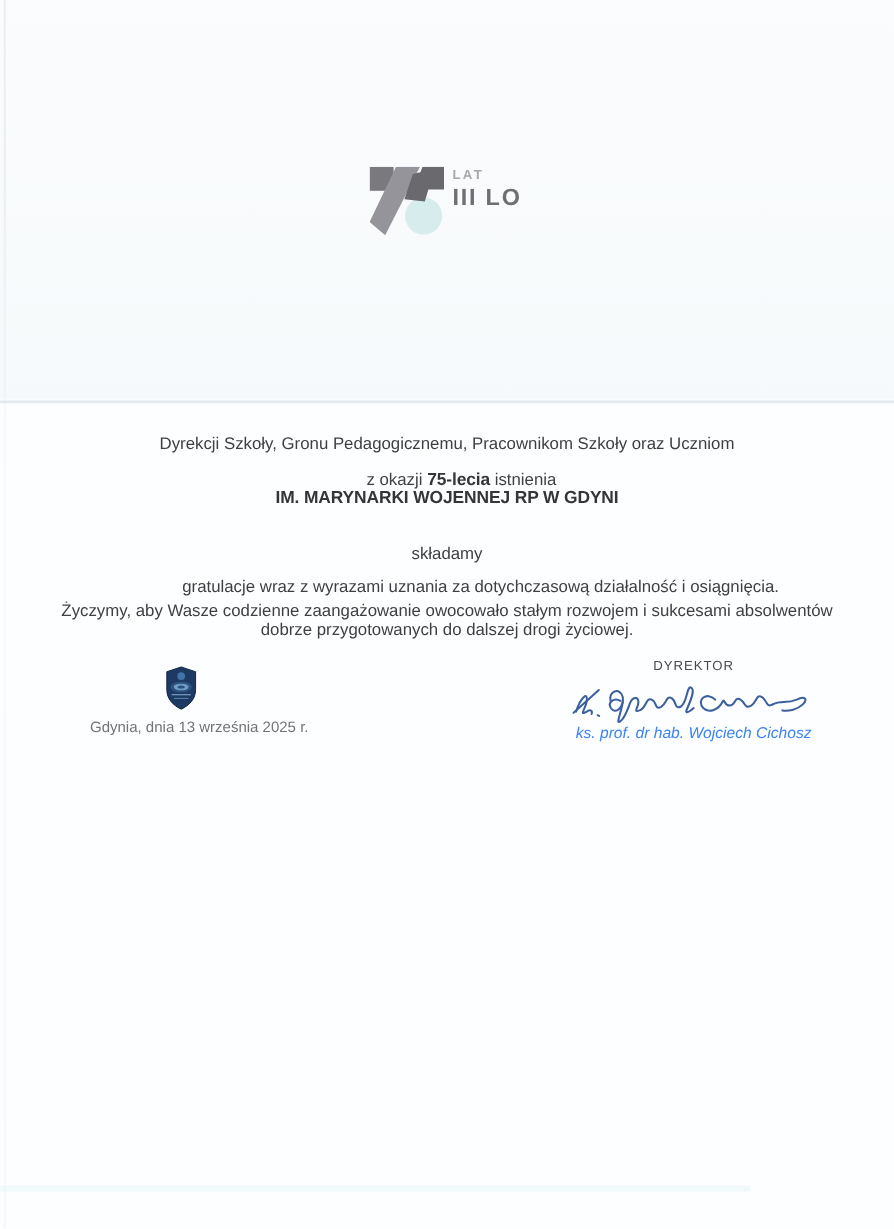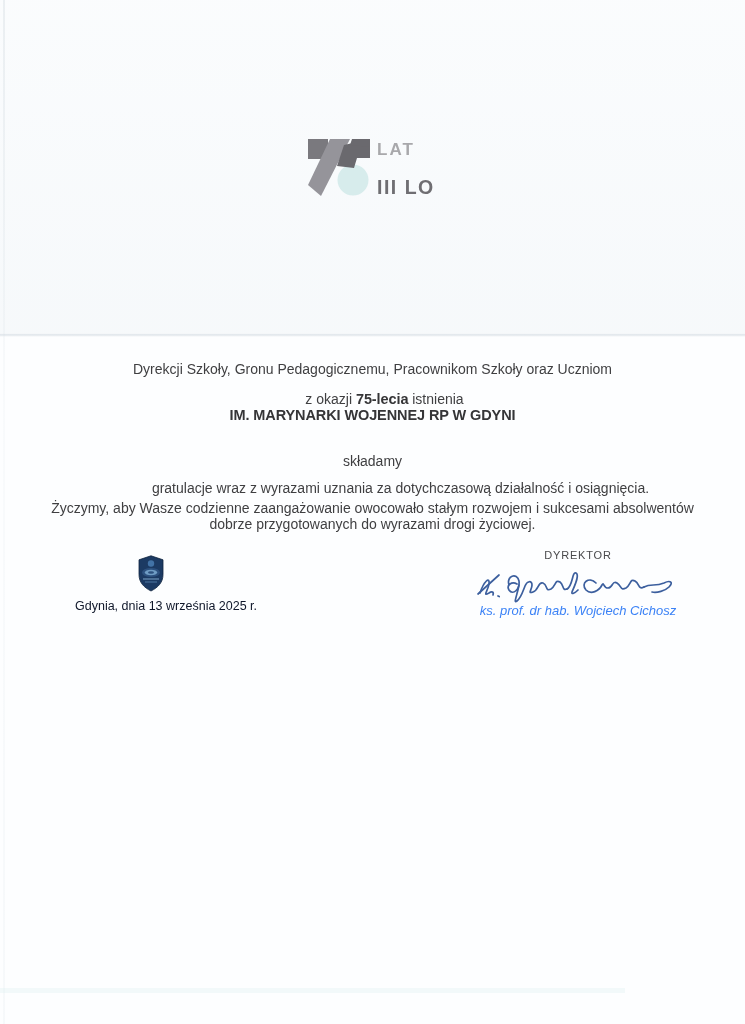--- a/index.html
+++ b/index.html
@@ -32,43 +32,43 @@
     position: absolute; left: 0; right: 120px; top: 988px; height: 5px;
     background: rgba(222,240,240,0.35);
     pointer-events: none;
   }
 
   
   .logo { position: absolute; left: 308px; top: 139px; width: 160px; height: 60px; }
   .logo-mark { position: absolute; left: 0; top: 0; }
   .logo-text { position: absolute; left: 69px; top: 2px; line-height: 1; }
   .logo-lat {
-    font-weight: bold; font-size: 17px; letter-spacing: 2px; color: #a8a8ab;
+    font-weight: bold; font-size: 11px; letter-spacing: 2px; color: #a8a8ab;
   }
   .logo-iiilo {
-    font-weight: bold; font-size: 19.5px; letter-spacing: 1.5px; color: #6f6e72; margin-top: 20px;
+    font-weight: bold; font-size: 19.5px; letter-spacing: 1.5px; color: #6f6e72; margin-top: 4px;
   }
 
   
   .cline { position: absolute; left: 0; width: 100%; text-align: center; line-height: 1.15; }
   .t-normal { font-size: 14px; color: #3f3f41; margin-top: 14px; }
   .t-bold   { font-size: 14.5px; font-weight: bold; color: #353537; letter-spacing: -0.1px; }
 
   .salutation { top: 347px; }
   .occasion   { top: 377px; padding-left: 12px; }
   .school1    { top: 392px; }
   .school2    { top: 407px; }
   .extend     { top: 439px; }
   .congrats   { top: 466px; padding-left: 28px; }
   .wish1      { top: 486px; }
   .wish2      { top: 502px; }
 
   
   .crest { position: absolute; left: 138px; top: 555px; }
-  .date-line { position: absolute; left: 75px; top: 599px; font-size: 12.5px; color: #0f172a; }
+  .date-line { position: absolute; left: 75px; top: 599px; font-size: 12.5px; color: #737373; }
 
   .sign-block { position: absolute; left: 448px; top: 549px; width: 260px; text-align: center; }
   .sign-title { font-size: 11px; letter-spacing: 0.8px; color: #4a4a4c; }
   .sign-svg { display: block; margin: 2px auto 0 auto; }
   .sign-name { font-size: 13px; font-style: italic; color: #3b82f6; margin-top: -4px; }
 </style>
 </head>
 <body>
 
 <div class="page">
@@ -99,21 +99,21 @@
   <div class="cline salutation t-normal">Dyrekcji Szkoły, Gronu Pedagogicznemu, Pracownikom Szkoły oraz Uczniom</div>
 
   <div class="cline occasion t-normal"><span>z okazji </span><span class="t-bold">75-lecia</span><span> istnienia</span></div>
 
   <div class="cline school2 t-bold">IM. MARYNARKI WOJENNEJ RP W GDYNI</div>
 
   <div class="cline extend t-normal">składamy</div>
   <div class="cline congrats t-normal">gratulacje wraz z wyrazami uznania za dotychczasową działalność i osiągnięcia.</div>
 
   <div class="cline wish1 t-normal">Życzymy, aby Wasze codzienne zaangażowanie owocowało stałym rozwojem i sukcesami absolwentów</div>
-  <div class="cline wish2 t-normal">dobrze przygotowanych do wyrazami drogi życiowej.</div>
+  <div class="cline wish2 t-normal">dobrze przygotowanych do dalszej drogi życiowej.</div>
 
   <svg class="crest" width="26" height="37" viewBox="0 0 26 37" aria-hidden="true">
     <path d="M13,0.8 L25,4.8 V19.5 C25,27.5 20,32.5 13,36 C6,32.5 1,27.5 1,19.5 V4.8 Z" fill="#1c3a63" stroke="#10243f" stroke-width="0.8"></path>
     <circle cx="13" cy="8.5" r="3.2" fill="#4272a6"></circle>
     <ellipse cx="13" cy="17.5" rx="9" ry="4.6" fill="#2d517f"></ellipse>
     <ellipse cx="13" cy="17.5" rx="6.2" ry="2.8" fill="#6f9cc4"></ellipse>
     <ellipse cx="13" cy="17.5" rx="3" ry="1.3" fill="#2d517f"></ellipse>
     <path d="M5,24 H21" stroke="#86b0d4" stroke-width="0.9"></path>
     <path d="M7,27 H19" stroke="#5d88b4" stroke-width="0.8"></path>
   </svg>

